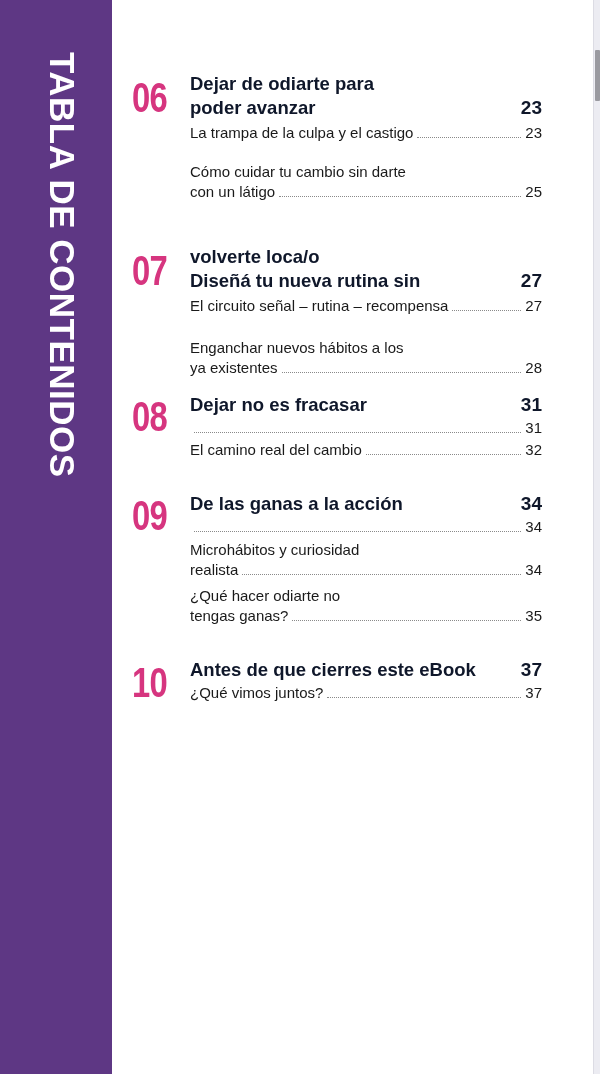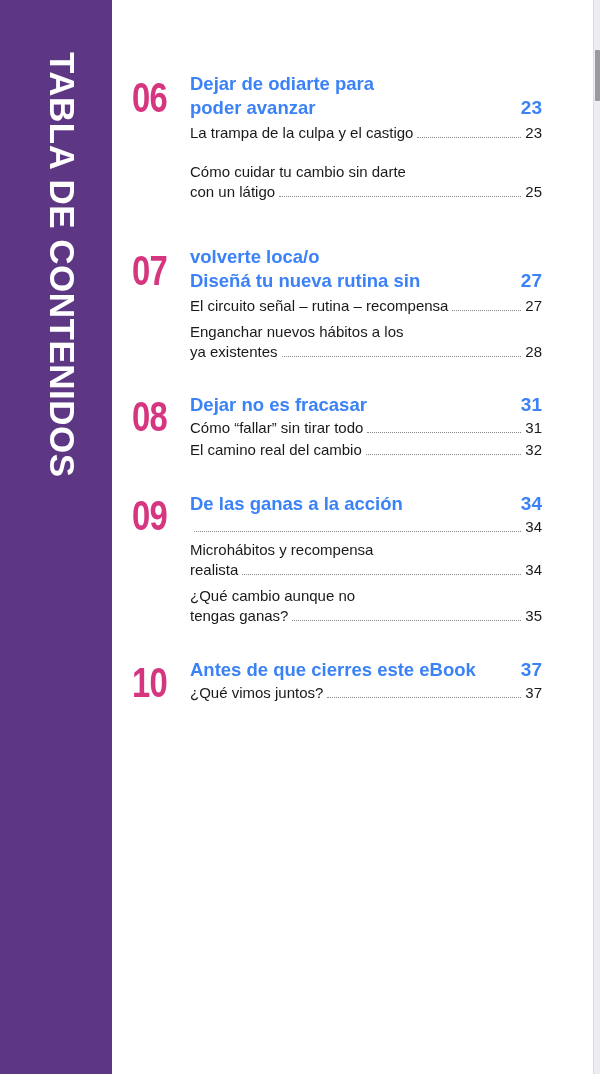--- a/index.html
+++ b/index.html
@@ -30,21 +30,21 @@
   .chapter { position: absolute; left: 130px; width: 412px; }
   .ch-num {
     position: absolute; left: 2px; top: 0;
     color: #d6357f; font-weight: bold; font-size: 42px;
     font-family: "Liberation Sans Narrow", "Liberation Sans", sans-serif;
     transform: scaleX(0.78); transform-origin: left top;
     letter-spacing: -1px; line-height: 44px;
   }
   .ch-head {
     margin-left: 60px; position: relative;
-    color: #3b82f6; font-weight: bold; font-size: 18.5px; line-height: 24px;
+    color: #0f172a; font-weight: bold; font-size: 18.5px; line-height: 24px;
   }
   .ch-head .ch-title { display: block; padding-right: 50px; }
   .ch-head .ch-page {
     position: absolute; right: 0; bottom: 0; font-size: 19px;
   }
   .entry {
     margin-left: 60px; position: relative; color: #1a1a1a;
     font-size: 15px; line-height: 20px; margin-top: 3px;
   }
   .entry .row { display: flex; align-items: baseline; }
@@ -97,39 +97,38 @@
     <span class="ch-title">Diseñá tu nueva rutina sin</span>
     <span class="ch-page">27</span>
   </div>
   <div class="entry">
     <div class="row">
         <span class="txt">El circuito señal – rutina – recompensa</span>
         <span class="dots"></span>
         <span class="pg">27</span>
       </div>
   </div>
-  <div class="entry" style="margin-top:6px">
+  <div class="entry" style="margin-top:22px">
     <span class="line1">Enganchar nuevos hábitos a los</span>
     <div class="row">
         <span class="txt">ya existentes</span>
         <span class="dots"></span>
         <span class="pg">28</span>
       </div>
   </div>
 </div>
 
 <div class="chapter" style="top:393px">
   <div class="ch-num" style="top:2px">08</div>
   <div class="ch-head">
     <span class="ch-title">Dejar no es fracasar</span>
     <span class="ch-page">31</span>
   </div>
   <div class="entry" style="margin-top:1px">
     <div class="row">
-        <span class="txt">Cómo “fallar” sin tirar todo</span>
         <span class="dots"></span>
         <span class="pg">31</span>
       </div>
   </div>
   <div class="entry" style="margin-top:2px">
     <div class="row">
         <span class="txt">El camino real del cambio</span>
         <span class="dots"></span>
         <span class="pg">32</span>
       </div>
@@ -142,29 +141,29 @@
     <span class="ch-title">De las ganas a la acción</span>
     <span class="ch-page">34</span>
   </div>
   <div class="entry" style="margin-top:1px">
     <div class="row">
         <span class="dots"></span>
         <span class="pg">34</span>
       </div>
   </div>
   <div class="entry" style="margin-top:3px">
-    <span class="line1">Microhábitos y recompensa</span>
+    <span class="line1">Microhábitos y curiosidad</span>
     <div class="row">
         <span class="txt">realista</span>
         <span class="dots"></span>
         <span class="pg">34</span>
       </div>
   </div>
   <div class="entry" style="margin-top:6px">
-    <span class="line1">¿Qué cambio aunque no</span>
+    <span class="line1">¿Qué hacer odiarte no</span>
     <div class="row">
         <span class="txt">tengas ganas?</span>
         <span class="dots"></span>
         <span class="pg">35</span>
       </div>
   </div>
 </div>
 
 <div class="chapter" style="top:658px">
   <div class="ch-num" style="top:3px">10</div>

